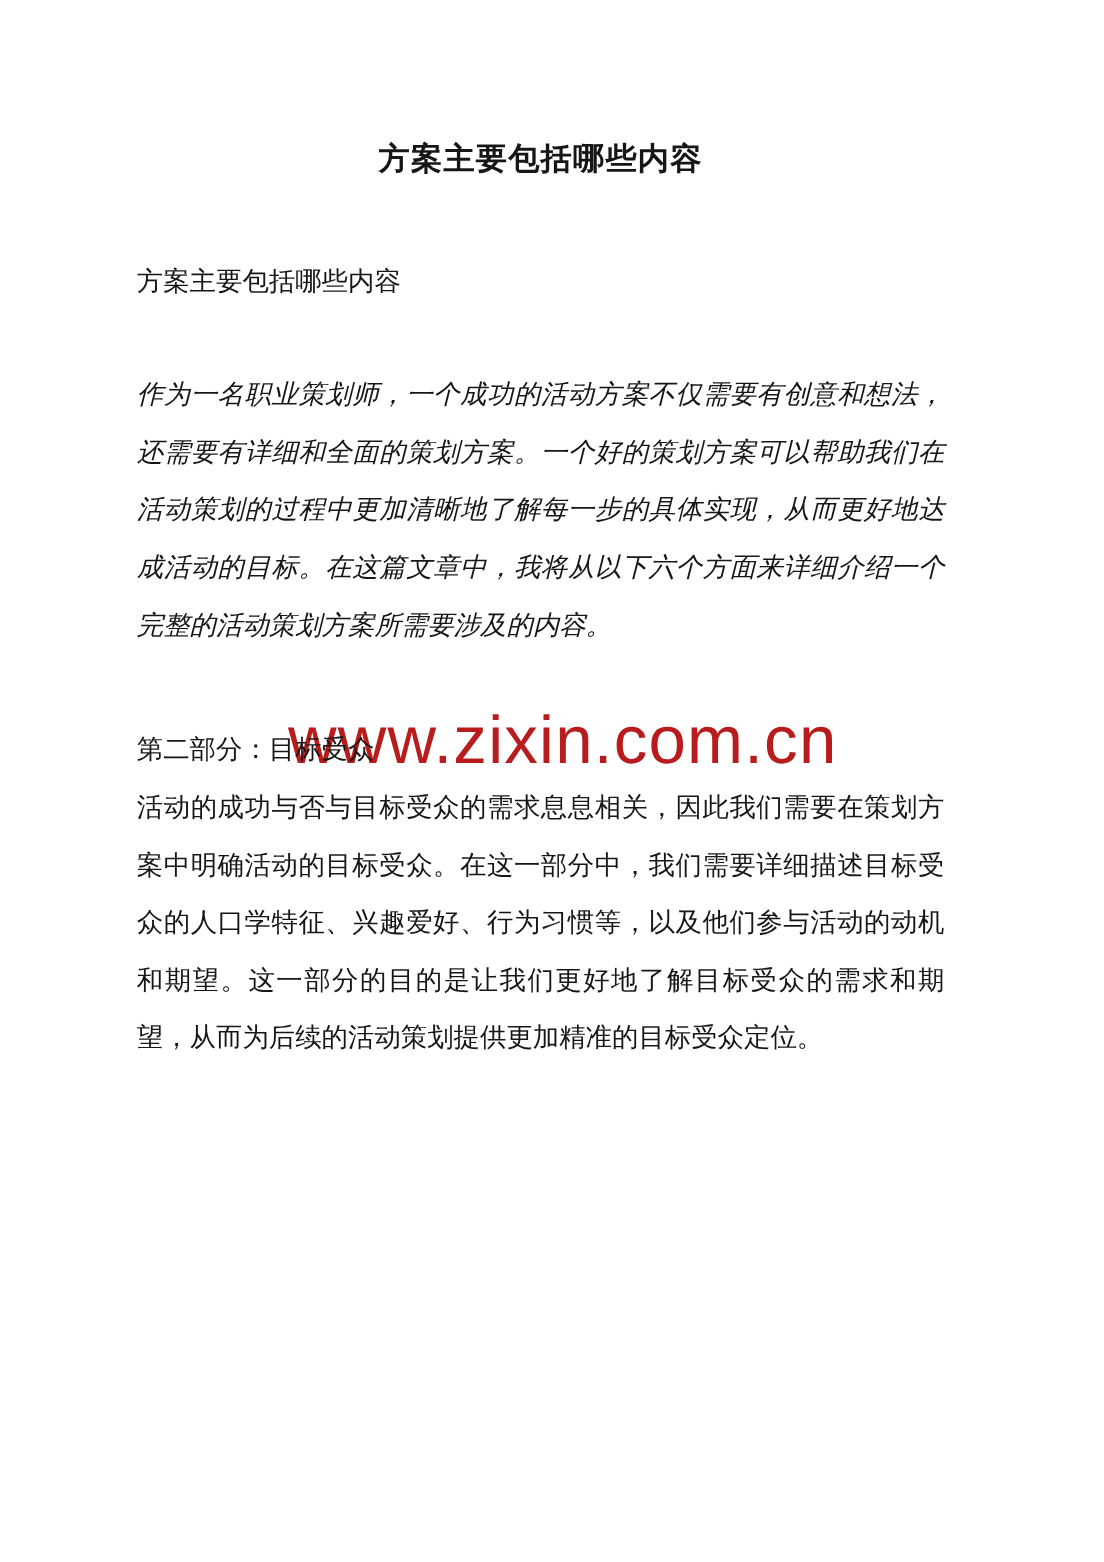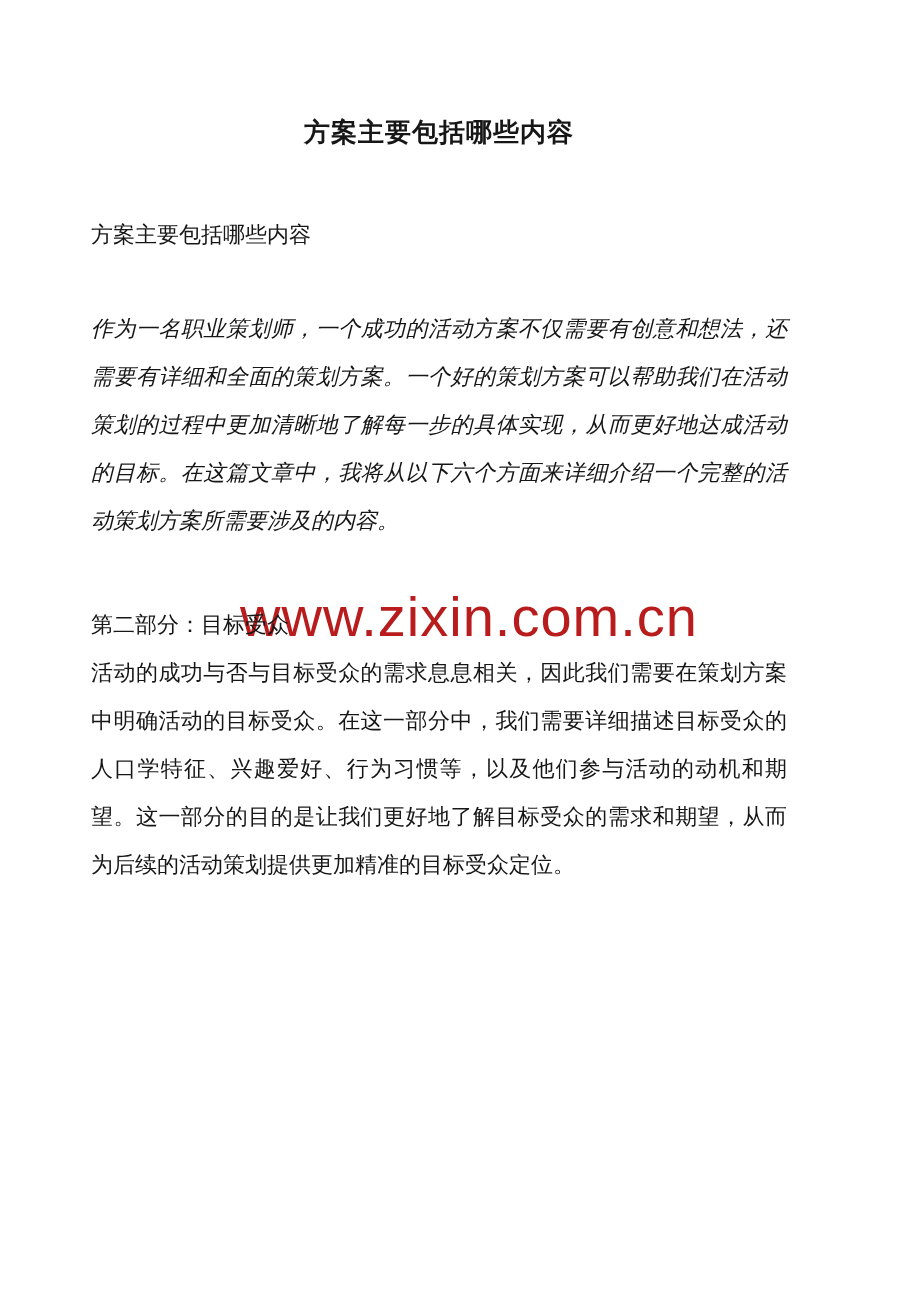--- a/index.html
+++ b/index.html
@@ -25,21 +25,21 @@
     font-size: 56px;
     font-weight: 400;
     color: #b91c1c;
     letter-spacing: 1px;
     white-space: nowrap;
     user-select: none;
   }
   .content {
     position: relative;
     z-index: 1;
-    padding: 109px 133px 0 91px;
+    padding: 109px 133px 0 114px;
   }
   .doc-title {
     margin: 0;
     font-size: 26px;
     font-weight: bold;
     line-height: 48px;
     text-align: center;
     letter-spacing: 1px;
   }
   .line, .para {

